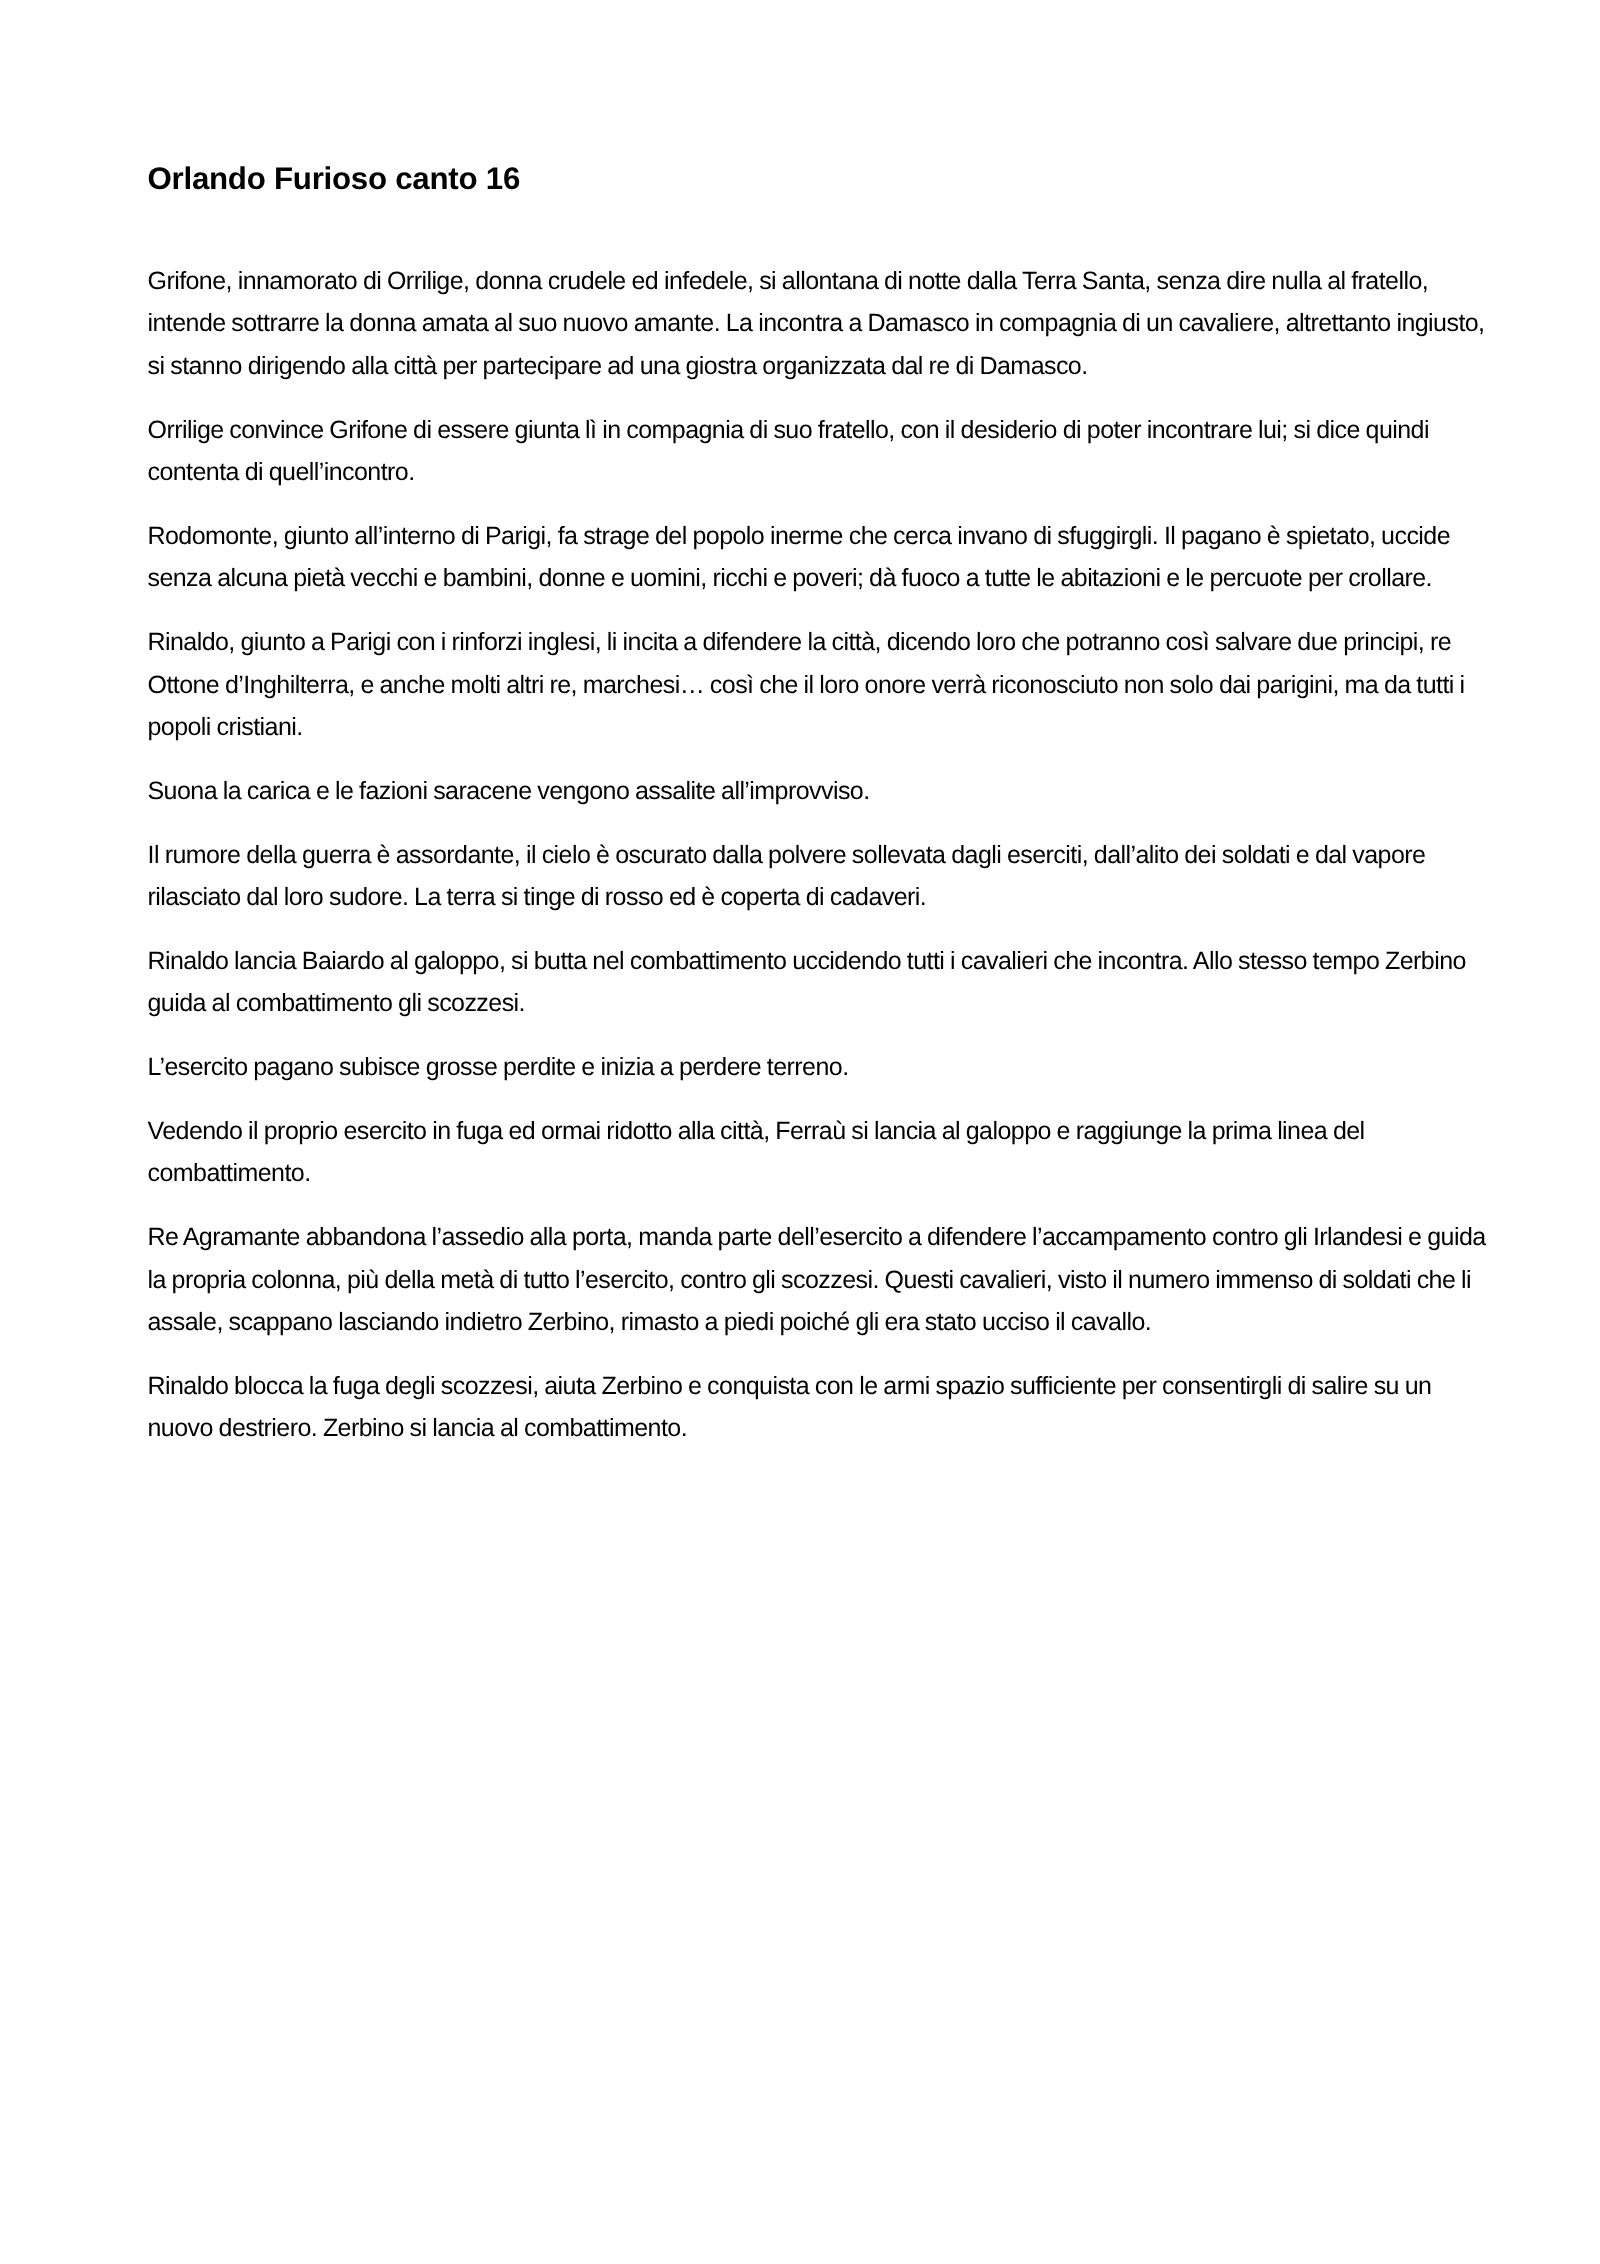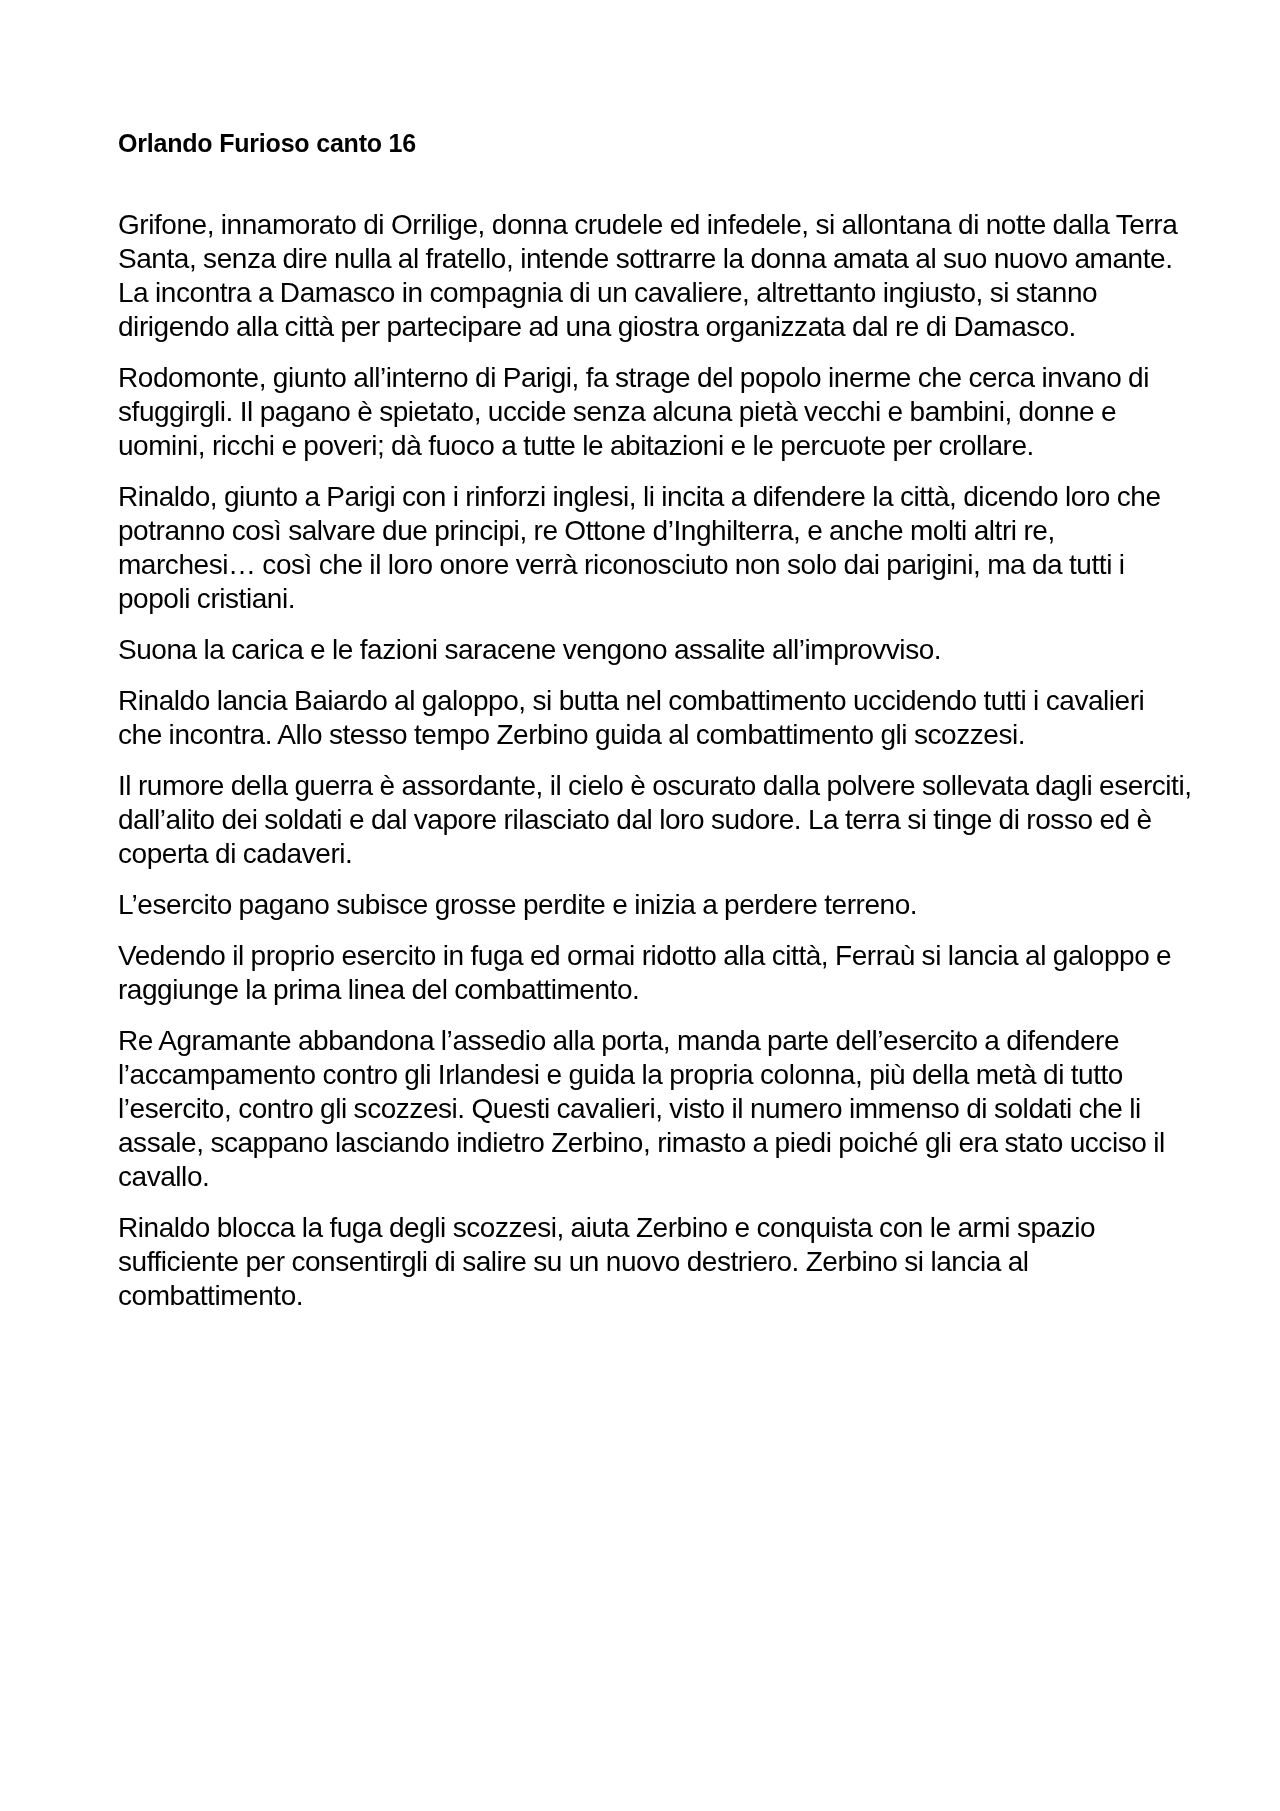--- a/index.html
+++ b/index.html
@@ -28,36 +28,37 @@
   }
   h1.doc-title {
     margin: 0 0 48px 0;
     font-size: 25px;
     line-height: 34px;
     font-weight: bold;
     letter-spacing: -0.2px;
   }
   p.para {
     margin: 0 0 17px 0;
-    font-size: 28px;
+    font-size: 20px;
     line-height: 34px;
     letter-spacing: -0.45px;
     word-spacing: -0.5px;
   }
 </style>
 </head>
 <body>
 
 <div class="page">
   <div class="content">
     <h1 class="doc-title">Orlando Furioso canto 16</h1>
     <p class="para">Grifone, innamorato di Orrilige, donna crudele ed infedele, si allontana di notte dalla Terra Santa, senza dire nulla al fratello, intende sottrarre la donna amata al suo nuovo amante. La incontra a Damasco in compagnia di un cavaliere, altrettanto ingiusto, si stanno dirigendo alla città per partecipare ad una giostra organizzata dal re di Damasco.</p>
+    <p class="para">Orrilige convince Grifone di essere giunta lì in compagnia di suo fratello, con il desiderio di poter incontrare lui; si dice quindi contenta di quell’incontro.</p>
     <p class="para">Rodomonte, giunto all’interno di Parigi, fa strage del popolo inerme che cerca invano di sfuggirgli. Il pagano è spietato, uccide senza alcuna pietà vecchi e bambini, donne e uomini, ricchi e poveri; dà fuoco a tutte le abitazioni e le percuote per crollare.</p>
     <p class="para">Rinaldo, giunto a Parigi con i rinforzi inglesi, li incita a difendere la città, dicendo loro che potranno così salvare due principi, re Ottone d’Inghilterra, e anche molti altri re, marchesi… così che il loro onore verrà riconosciuto non solo dai parigini, ma da tutti i popoli cristiani.</p>
     <p class="para">Suona la carica e le fazioni saracene vengono assalite all’improvviso.</p>
+    <p class="para">Il rumore della guerra è assordante, il cielo è oscurato dalla polvere sollevata dagli eserciti, dall’alito dei soldati e dal vapore rilasciato dal loro sudore. La terra si tinge di rosso ed è coperta di cadaveri.</p>
     <p class="para">Rinaldo lancia Baiardo al galoppo, si butta nel combattimento uccidendo tutti i cavalieri che incontra. Allo stesso tempo Zerbino guida al combattimento gli scozzesi.</p>
-    <p class="para">Il rumore della guerra è assordante, il cielo è oscurato dalla polvere sollevata dagli eserciti, dall’alito dei soldati e dal vapore rilasciato dal loro sudore. La terra si tinge di rosso ed è coperta di cadaveri.</p>
     <p class="para">L’esercito pagano subisce grosse perdite e inizia a perdere terreno.</p>
     <p class="para">Vedendo il proprio esercito in fuga ed ormai ridotto alla città, Ferraù si lancia al galoppo e raggiunge la prima linea del combattimento.</p>
     <p class="para">Re Agramante abbandona l’assedio alla porta, manda parte dell’esercito a difendere l’accampamento contro gli Irlandesi e guida la propria colonna, più della metà di tutto l’esercito, contro gli scozzesi. Questi cavalieri, visto il numero immenso di soldati che li assale, scappano lasciando indietro Zerbino, rimasto a piedi poiché gli era stato ucciso il cavallo.</p>
     <p class="para">Rinaldo blocca la fuga degli scozzesi, aiuta Zerbino e conquista con le armi spazio sufficiente per consentirgli di salire su un nuovo destriero. Zerbino si lancia al combattimento.</p>
   </div>
 </div>
 
 </body></html>

